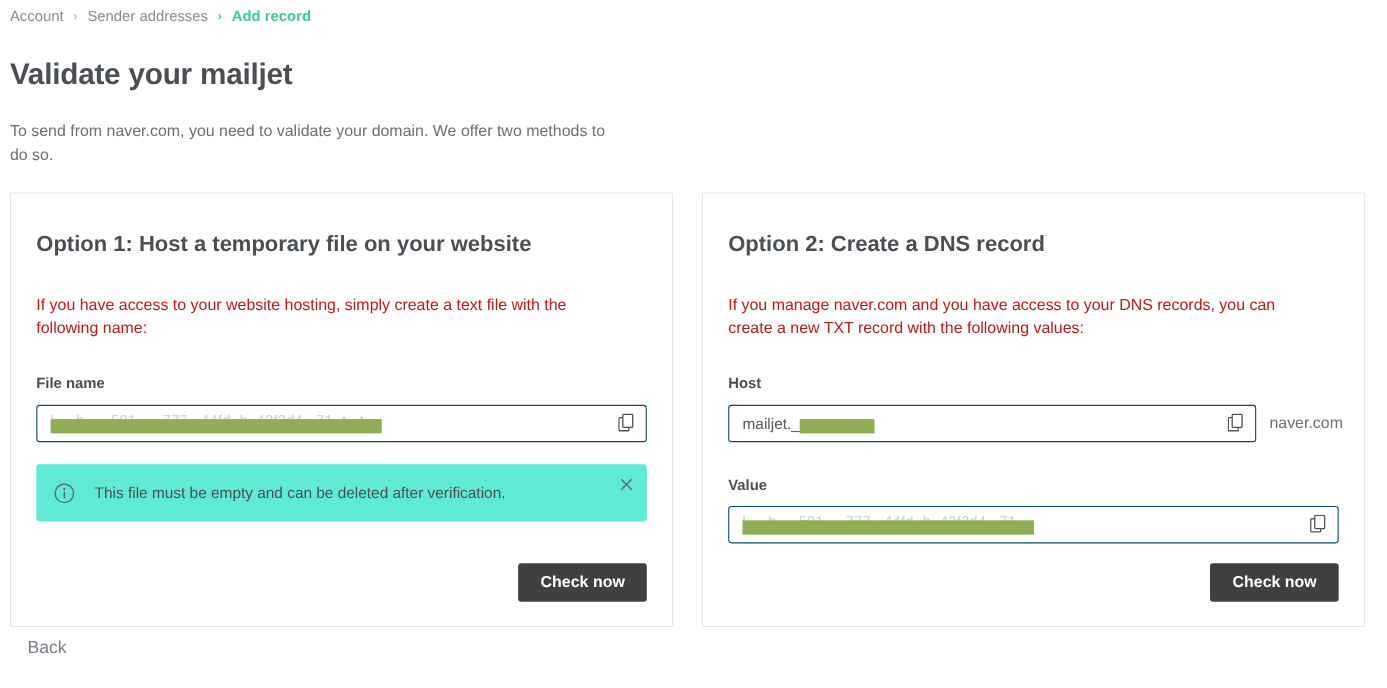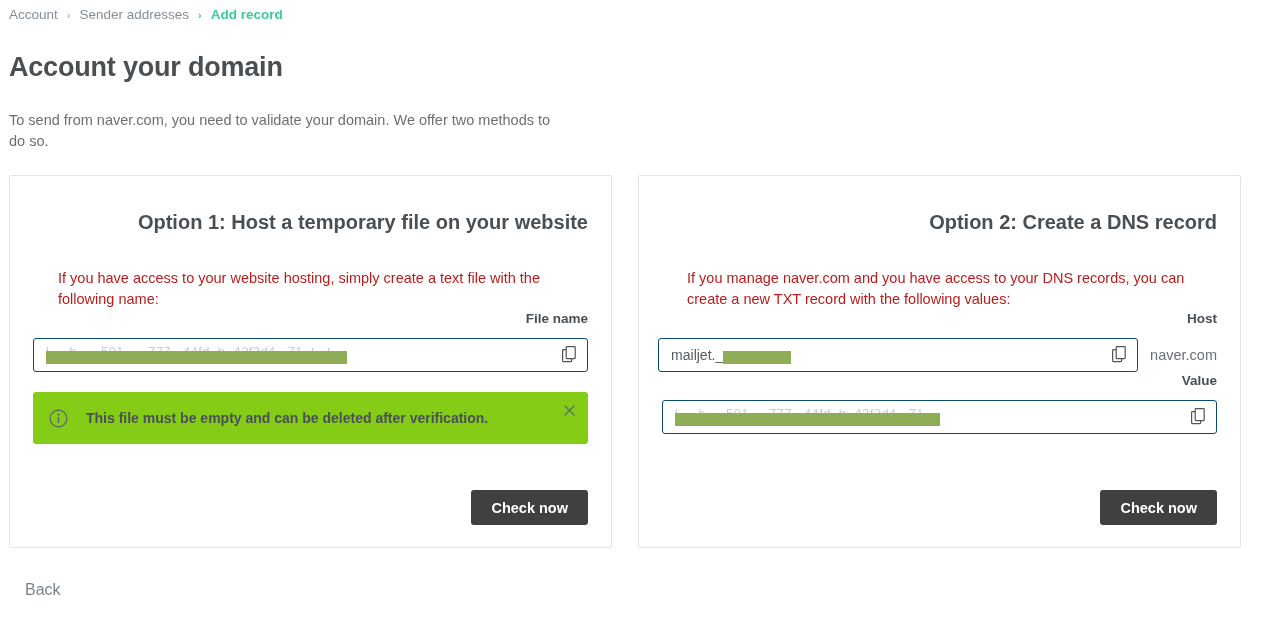--- a/index.html
+++ b/index.html
@@ -77,37 +77,37 @@
   .card {
     width: 603px;
     min-height: 373px;
     background: #ffffff;
     border: 1px solid #e2e4e6;
     border-radius: 2px;
     padding: 24px 23px 22px 23px;
     position: relative;
     display: flex;
     flex-direction: column;
-    align-items: flex-end;
   }
   .card-title {
     margin: 9px 0 0 0;
     font-size: 20px;
     line-height: 26px;
     font-weight: 700;
     color: #4a4f54;
   }
   .card-desc {
     margin: 33px 0 0 0;
     font-size: 14.5px;
     line-height: 21px;
     color: #b91c1c;
     max-width: 530px;
   }
   .field-label {
+    margin-top: 30px;
     font-size: 13.5px;
     font-weight: 700;
     color: #4a4f54;
     line-height: 18px;
   }
 
   
   .input-row {
     display: flex;
     align-items: center;
@@ -183,26 +183,25 @@
     color: #6b7075;
     white-space: nowrap;
   }
 
   
   .alert {
     position: relative;
     margin-top: 20px;
     width: 555px;
     min-height: 52px;
-    background: #84cc16;
+    background: #5eead4;
     border-radius: 3px;
     display: flex;
     align-items: center;
     padding: 8px 34px 8px 16px;
-    font-weight: bold;
   }
   .alert-icon {
     flex: 0 0 auto;
     margin-right: 18px;
     display: flex;
     align-items: center;
   }
   .alert-text {
     font-size: 14px;
     line-height: 20px;
@@ -260,21 +259,21 @@
 <div class="page">
 
   <nav class="breadcrumb">
     <a class="crumb" href="#">Account</a>
     <span class="crumb-sep">›</span>
     <a class="crumb" href="#">Sender addresses</a>
     <span class="crumb-sep green">›</span>
     <a class="crumb active" href="#">Add record</a>
   </nav>
 
-  <h1 class="page-title">Account your domain</h1>
+  <h1 class="page-title">Validate your mailjet</h1>
   <p class="page-intro">To send from naver.com, you need to validate your domain. We offer two methods to do so.</p>
 
   <div class="cards">
 
     <section class="card">
       <h2 class="card-title">Option 1: Host a temporary file on your website</h2>
       <p class="card-desc">If you have access to your website hosting, simply create a text file with the following name:</p>
 
       <div class="field-label">File name</div>
 

